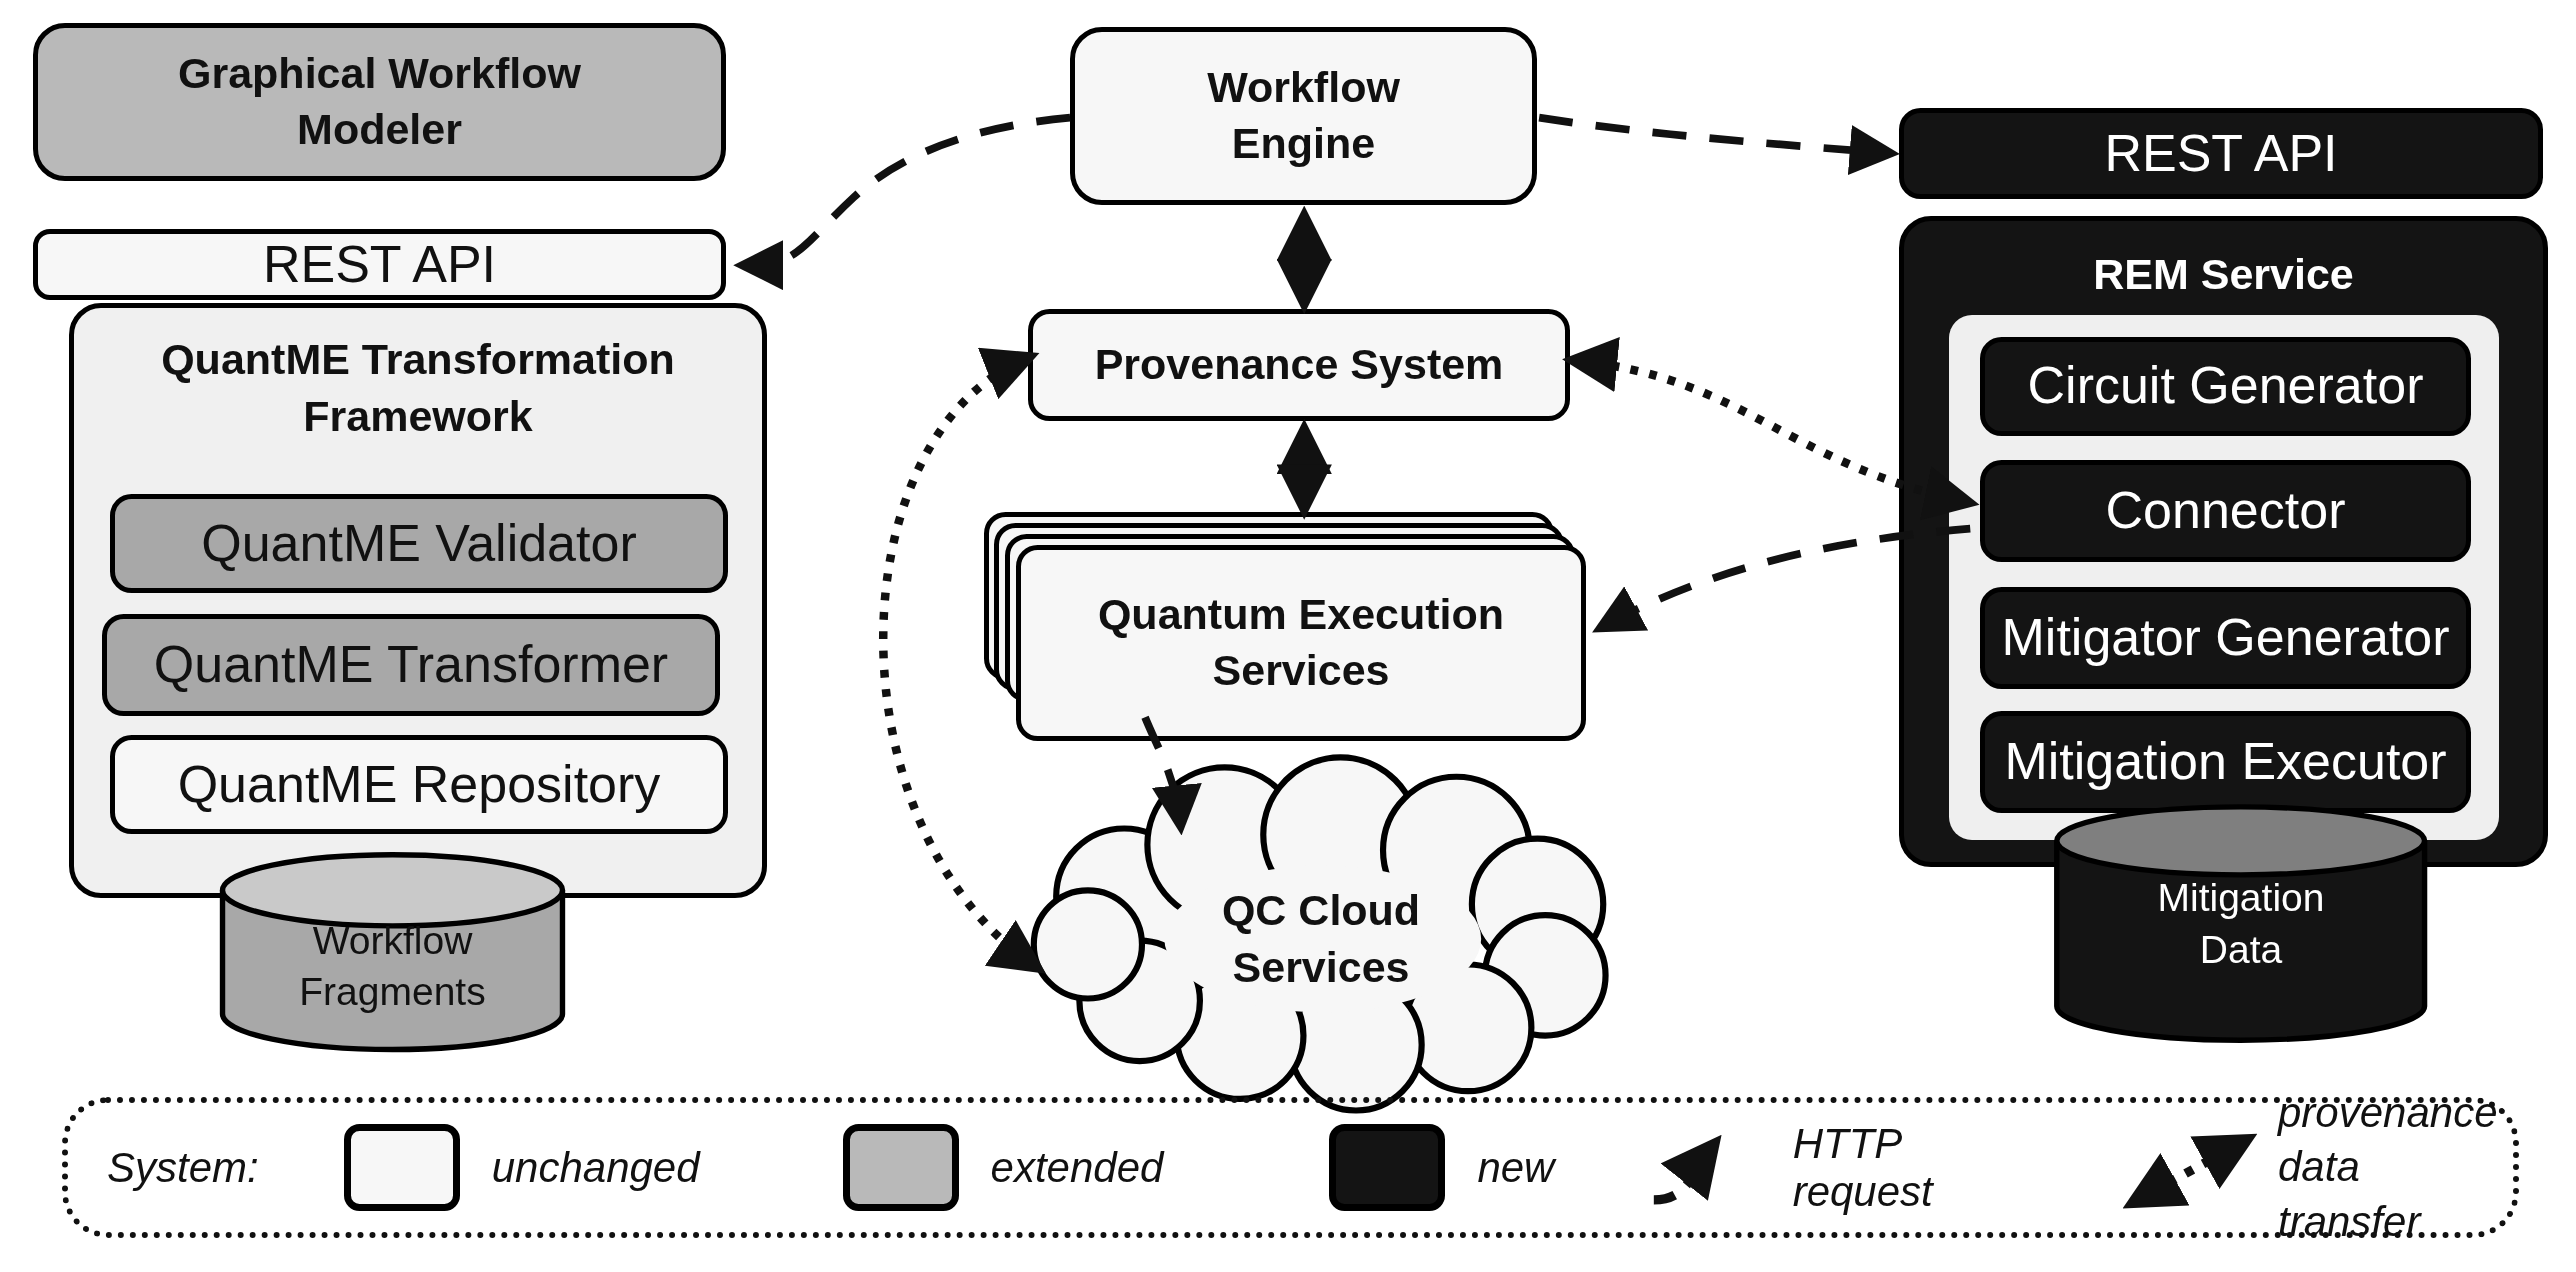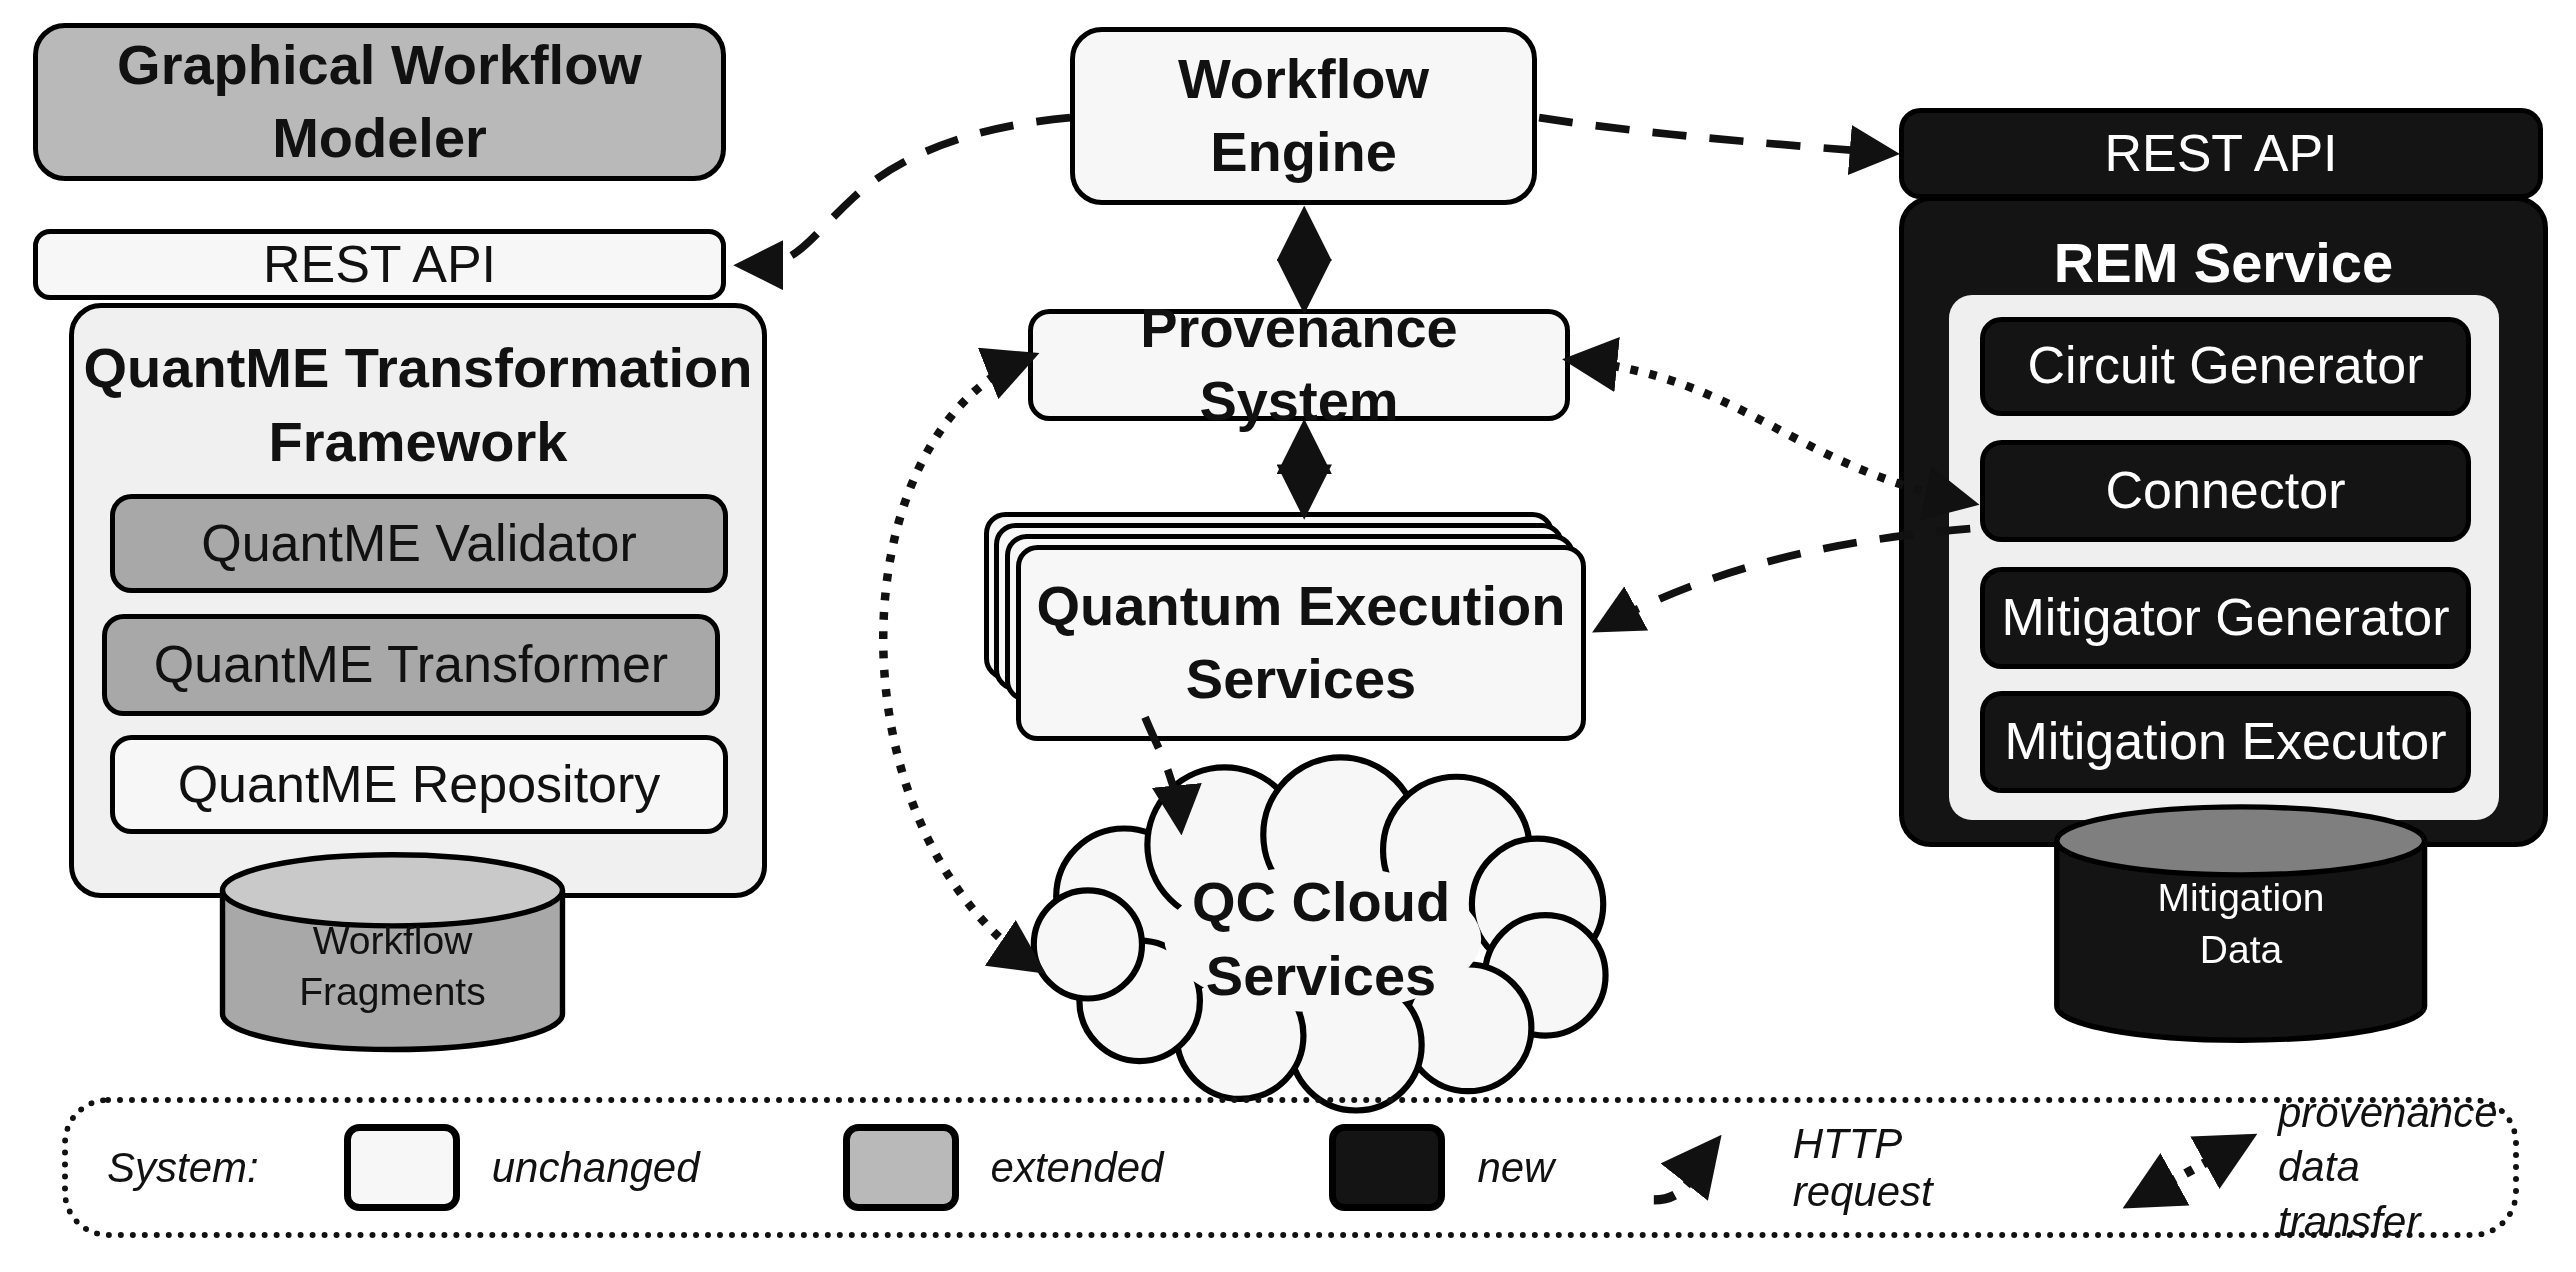--- a/index.html
+++ b/index.html
@@ -3,21 +3,21 @@
 <meta charset="utf-8">
 <style>
   html,body{margin:0;padding:0;background:#fff;}
   .canvas{position:relative;width:2576px;height:1273px;background:#fff;
           font-family:"Liberation Sans",sans-serif;color:#111;overflow:hidden;}
   .box{position:absolute;box-sizing:border-box;border:5.4px solid #000;
        display:flex;align-items:center;justify-content:center;text-align:center;
        white-space:pre-line;line-height:1.3;}
   .r22{border-radius:17px}.r28{border-radius:21.6px}.r40{border-radius:32px}
   .bold{font-weight:bold}
-  .f50{font-size:39px}.f52{font-size:52px}.f56{font-size:56px}
+  .f50{font-size:39px}.f52{font-size:52px}.f56{font-size:43px}
   .white{color:#fff}
   .bg-unchanged{background:var(--unchanged)}
   .bg-extended{background:var(--extended)}
   .bg-extended-inner{background:var(--extended_inner)}
   .bg-new{background:var(--new)}
   .bg-framework{background:var(--framework_bg)}
   .bg-panel{background:var(--panel)}
   .container-title{position:absolute;left:0;right:0;text-align:center;white-space:pre-line;
                    font-weight:bold;line-height:1.32;}
   .overlay{position:absolute;left:0;top:0;width:2576px;height:1273px;pointer-events:none;}
@@ -55,21 +55,21 @@
   <div class="box r28 bg-unchanged bold f56" style="left:1028px;top:309px;width:542px;height:112px;">Provenance System</div>
 
   <div class="box r28 bg-unchanged" style="left:984px;top:512px;width:570px;height:168px;"></div>
   <div class="box r28 bg-unchanged" style="left:994px;top:523px;width:570px;height:168px;"></div>
   <div class="box r28 bg-unchanged" style="left:1005px;top:534px;width:570px;height:168px;"></div>
   <div class="box r28 bg-unchanged bold f56" style="left:1016px;top:545px;width:570px;height:196px;">Quantum Execution
 Services</div>
 
   <div class="box r28 bg-new white f52" style="left:1899px;top:108px;width:644px;height:91px;border-color:#000;">REST API</div>
 
-  <div class="box r40 bg-new" style="left:1899px;top:196px;width:649px;height:651px;">
+  <div class="box r40 bg-new" style="left:1899px;top:216px;width:649px;height:651px;">
     <div class="container-title f56 white" style="top:25px;">REM Service</div>
     <div class="bg-panel" style="position:absolute;left:45px;top:94px;width:550px;height:525px;border-radius:23px;">
       <div class="box r28 bg-new white f52" style="left:31px;top:21.6px;width:491px;height:99px;">Circuit Generator</div>
       <div class="box r28 bg-new white f52" style="left:31px;top:145px;width:491px;height:102px;">Connector</div>
       <div class="box r28 bg-new white f52" style="left:31px;top:272px;width:491px;height:102px;">Mitigator Generator</div>
       <div class="box r28 bg-new white f52" style="left:31px;top:396px;width:491px;height:102px;">Mitigation Executor</div>
     </div>
   </div>
 
   <svg class="overlay" viewBox="0 0 3334 1647">

